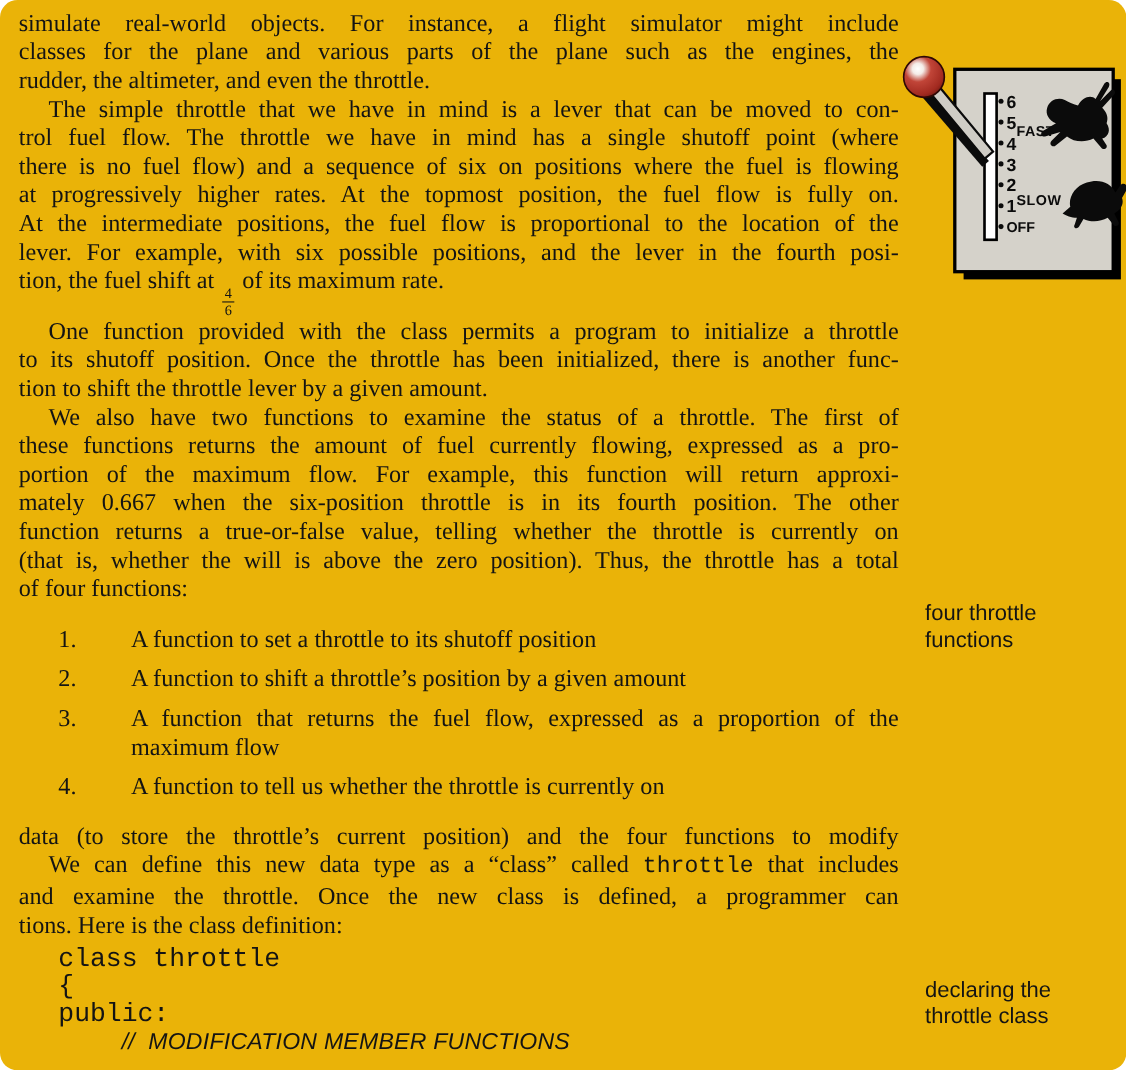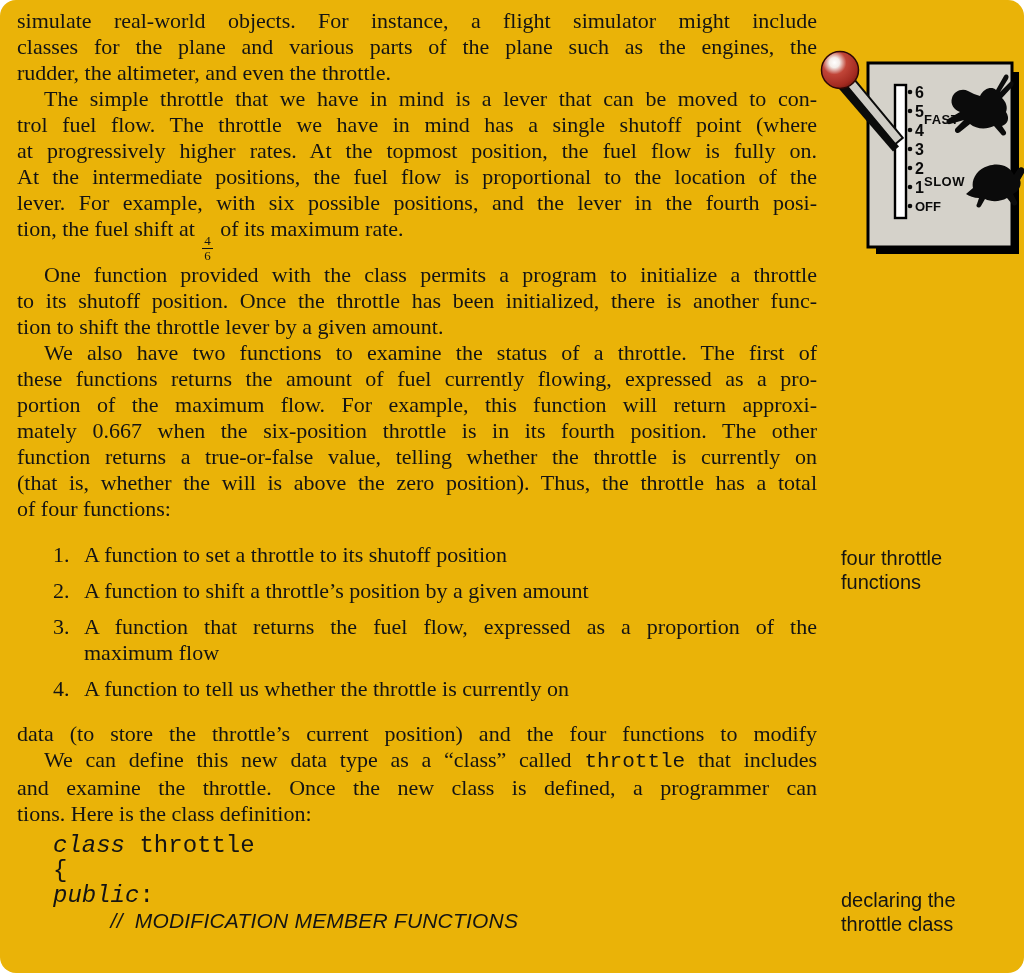--- a/index.html
+++ b/index.html
@@ -8,24 +8,24 @@
   .textcol{position:absolute;left:17px;top:0;width:800px;padding-top:8px;}
   .ln{line-height:26px;text-align:justify;text-align-last:justify;}
   .ln.last{text-align-last:left;}
   .ln.indent{text-indent:27px;}
   .textcol > .block:nth-child(5){margin-top:20px;}
   .textcol > .block:nth-child(6){margin-top:19px;}
   .textcol > .block:nth-child(7){margin-top:6px;}
   .li{display:flex;}
   .li + .li{margin-top:10px;}
   .li .num{width:31px;margin-left:36px;flex:none;line-height:26px;}
-  .li .itx{flex:1;}
+  .li .itx{flex:1;margin-left:35px;}
   .codeline{font-family:"Liberation Mono",monospace;font-size:24px;line-height:25px;
             white-space:pre;text-align:left;text-align-last:left;margin-left:36px;}
-  .kw{font-style:italic;}
+  .kw{}
   .mono{font-family:"Liberation Mono",monospace;font-size:21px;}
   .cmt{font-family:"Liberation Sans",sans-serif;font-style:italic;font-size:21px;letter-spacing:.2px;}
   .frac{display:inline-flex;flex-direction:column;align-items:center;vertical-align:-9px;
         font-size:13px;line-height:1.05;margin:0 2px;}
   .frac .den{border-top:1.4px solid #141414;padding:0 2px;}
   .mnote{position:absolute;left:841px;font-family:"Liberation Sans",sans-serif;
          font-size:20px;line-height:24px;color:#141414;}
   .fig{position:absolute;left:818px;top:44px;width:206px;height:216px;}
   .figtext{font-family:"Liberation Sans",sans-serif;font-weight:bold;fill:#0b0b0b;}
 </style>
@@ -36,20 +36,21 @@
 
   <div class="textcol">
       <div class="block para">
         <div class="ln"><span>simulate real-world objects. For instance, a flight simulator might include</span></div>
         <div class="ln"><span>classes for the plane and various parts of the plane such as the engines, the</span></div>
         <div class="ln last"><span>rudder, the altimeter, and even the throttle.</span></div>
       </div>
       <div class="block para">
         <div class="ln indent"><span>The simple throttle that we have in mind is a lever that can be moved to con-</span></div>
         <div class="ln"><span>trol fuel flow. The throttle we have in mind has a single shutoff point (where</span></div>
+        <div class="ln"><span>there is no fuel flow) and a sequence of six on positions where the fuel is flowing</span></div>
         <div class="ln"><span>at progressively higher rates. At the topmost position, the fuel flow is fully on.</span></div>
         <div class="ln"><span>At the intermediate positions, the fuel flow is proportional to the location of the</span></div>
         <div class="ln"><span>lever. For example, with six possible positions, and the lever in the fourth posi-</span></div>
         <div class="ln last"><span>tion, the fuel shift at </span><span class="frac">
             <span>4</span>
             <span class="den">6</span>
           </span><span> of its maximum rate.</span></div>
       </div>
       <div class="block para">
         <div class="ln indent"><span>One function provided with the class permits a program to initialize a throttle</span></div>

